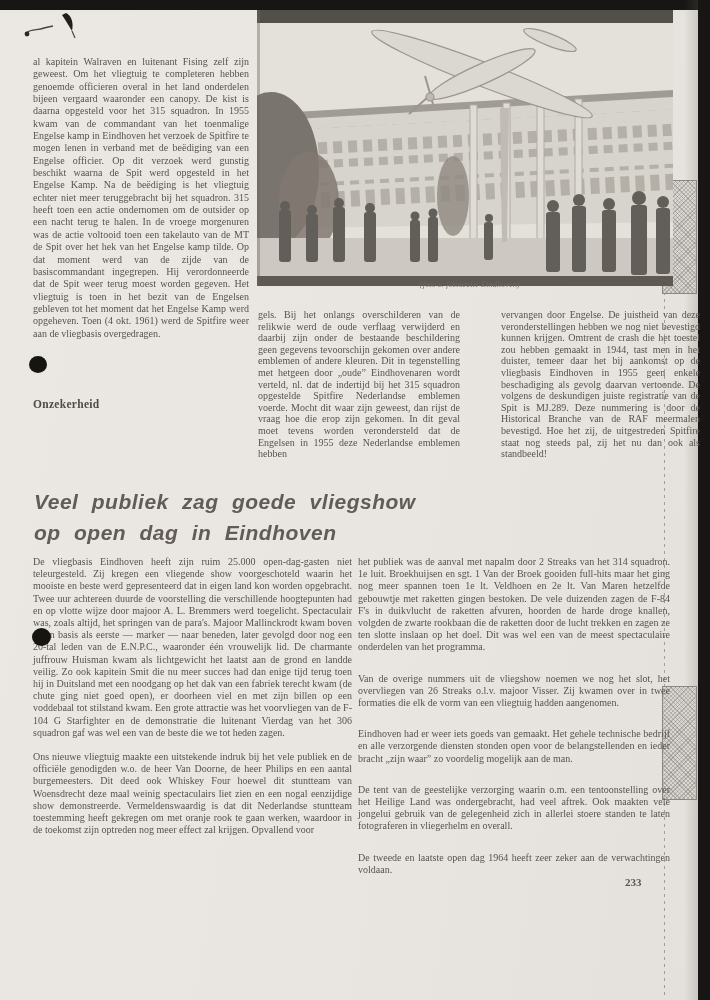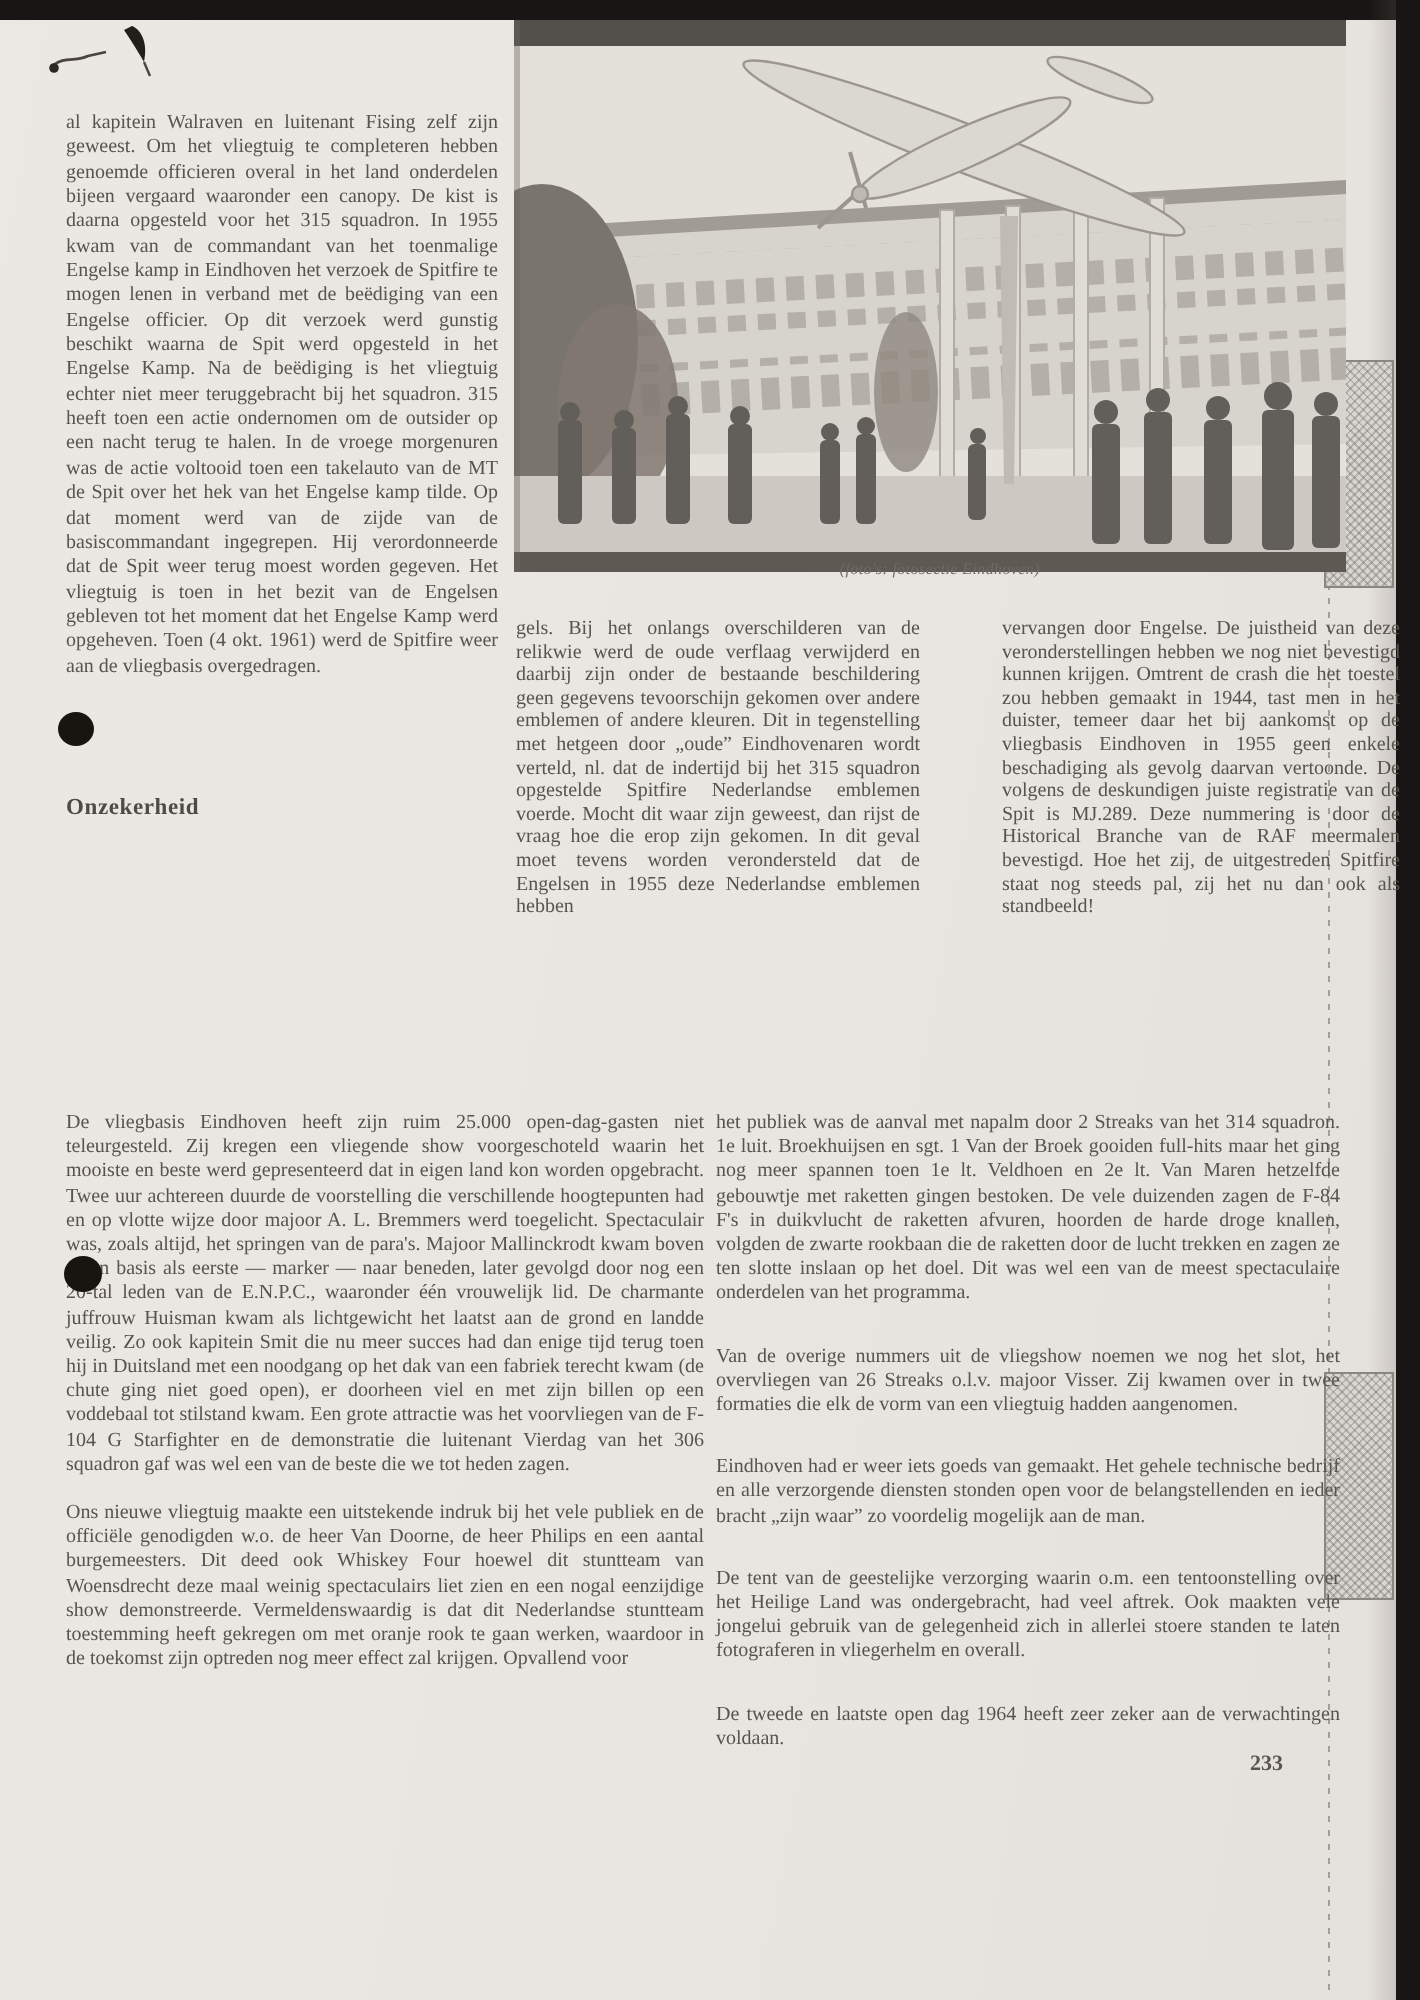--- a/index.html
+++ b/index.html
@@ -151,20 +151,24 @@
       <rect width="3" height="276" fill="#6b6660" opacity="0.4"></rect>
     </svg>
   </div>
   <div class="photo-caption">(foto's: fotosectie Eindhoven)</div>
 
   <div class="col1">al kapitein Walraven en luitenant Fising zelf zijn geweest. Om het vliegtuig te completeren hebben genoemde officieren overal in het land onderdelen bijeen vergaard waaronder een canopy. De kist is daarna opgesteld voor het 315 squadron. In 1955 kwam van de commandant van het toenmalige Engelse kamp in Eindhoven het verzoek de Spitfire te mogen lenen in verband met de beëdiging van een Engelse officier. Op dit verzoek werd gunstig beschikt waarna de Spit werd opgesteld in het Engelse Kamp. Na de beëdiging is het vliegtuig echter niet meer teruggebracht bij het squadron. 315 heeft toen een actie ondernomen om de outsider op een nacht terug te halen. In de vroege morgenuren was de actie voltooid toen een takelauto van de MT de Spit over het hek van het Engelse kamp tilde. Op dat moment werd van de zijde van de basiscommandant ingegrepen. Hij verordonneerde dat de Spit weer terug moest worden gegeven. Het vliegtuig is toen in het bezit van de Engelsen gebleven tot het moment dat het Engelse Kamp werd opgeheven. Toen (4 okt. 1961) werd de Spitfire weer aan de vliegbasis overgedragen.</div>
   <div class="subheading">Onzekerheid</div>
   <div class="col2">gels. Bij het onlangs overschilderen van de relikwie werd de oude verflaag verwijderd en daarbij zijn onder de bestaande beschildering geen gegevens tevoorschijn gekomen over andere emblemen of andere kleuren. Dit in tegenstelling met hetgeen door „oude” Eindhovenaren wordt verteld, nl. dat de indertijd bij het 315 squadron opgestelde Spitfire Nederlandse emblemen voerde. Mocht dit waar zijn geweest, dan rijst de vraag hoe die erop zijn gekomen. In dit geval moet tevens worden verondersteld dat de Engelsen in 1955 deze Nederlandse emblemen hebben</div>
   <div class="col3">vervangen door Engelse. De juistheid van deze veronderstellingen hebben we nog niet bevestigd kunnen krijgen. Omtrent de crash die het toestel zou hebben gemaakt in 1944, tast men in het duister, temeer daar het bij aankomst op de vliegbasis Eindhoven in 1955 geen enkele beschadiging als gevolg daarvan vertoonde. De volgens de deskundigen juiste registratie van de Spit is MJ.289. Deze nummering is door de Historical Branche van de RAF meermalen bevestigd. Hoe het zij, de uitgestreden Spitfire staat nog steeds pal, zij het nu dan ook als standbeeld!</div>
 
+  <div class="headline">
+    <div>Veel publiek zag goede vliegshow</div>
+    <div>op open dag in Eindhoven</div>
+  </div>
 
   <div class="body-left">
     <p>De vliegbasis Eindhoven heeft zijn ruim 25.000 open-dag-gasten niet teleurgesteld. Zij kregen een vliegende show voorgeschoteld waarin het mooiste en beste werd gepresenteerd dat in eigen land kon worden opgebracht. Twee uur achtereen duurde de voorstelling die verschillende hoogtepunten had en op vlotte wijze door majoor A. L. Bremmers werd toegelicht. Spectaculair was, zoals altijd, het springen van de para's. Majoor Mallinckrodt kwam boven eigen basis als eerste — marker — naar beneden, later gevolgd door nog een 20-tal leden van de E.N.P.C., waaronder één vrouwelijk lid. De charmante juffrouw Huisman kwam als lichtgewicht het laatst aan de grond en landde veilig. Zo ook kapitein Smit die nu meer succes had dan enige tijd terug toen hij in Duitsland met een noodgang op het dak van een fabriek terecht kwam (de chute ging niet goed open), er doorheen viel en met zijn billen op een voddebaal tot stilstand kwam. Een grote attractie was het voorvliegen van de F-104 G Starfighter en de demonstratie die luitenant Vierdag van het 306 squadron gaf was wel een van de beste die we tot heden zagen.</p>
     <p>Ons nieuwe vliegtuig maakte een uitstekende indruk bij het vele publiek en de officiële genodigden w.o. de heer Van Doorne, de heer Philips en een aantal burgemeesters. Dit deed ook Whiskey Four hoewel dit stuntteam van Woensdrecht deze maal weinig spectaculairs liet zien en een nogal eenzijdige show demonstreerde. Vermeldenswaardig is dat dit Nederlandse stuntteam toestemming heeft gekregen om met oranje rook te gaan werken, waardoor in de toekomst zijn optreden nog meer effect zal krijgen. Opvallend voor</p>
   </div>
   <div class="body-right">
     <p>het publiek was de aanval met napalm door 2 Streaks van het 314 squadron. 1e luit. Broekhuijsen en sgt. 1 Van der Broek gooiden full-hits maar het ging nog meer spannen toen 1e lt. Veldhoen en 2e lt. Van Maren hetzelfde gebouwtje met raketten gingen bestoken. De vele duizenden zagen de F-84 F's in duikvlucht de raketten afvuren, hoorden de harde droge knallen, volgden de zwarte rookbaan die de raketten door de lucht trekken en zagen ze ten slotte inslaan op het doel. Dit was wel een van de meest spectaculaire onderdelen van het programma.</p>
     <p>Van de overige nummers uit de vliegshow noemen we nog het slot, het overvliegen van 26 Streaks o.l.v. majoor Visser. Zij kwamen over in twee formaties die elk de vorm van een vliegtuig hadden aangenomen.</p>
     <p>Eindhoven had er weer iets goeds van gemaakt. Het gehele technische bedrijf en alle verzorgende diensten stonden open voor de belangstellenden en ieder bracht „zijn waar” zo voordelig mogelijk aan de man.</p>
     <p>De tent van de geestelijke verzorging waarin o.m. een tentoonstelling over het Heilige Land was ondergebracht, had veel aftrek. Ook maakten vele jongelui gebruik van de gelegenheid zich in allerlei stoere standen te laten fotograferen in vliegerhelm en overall.</p>

